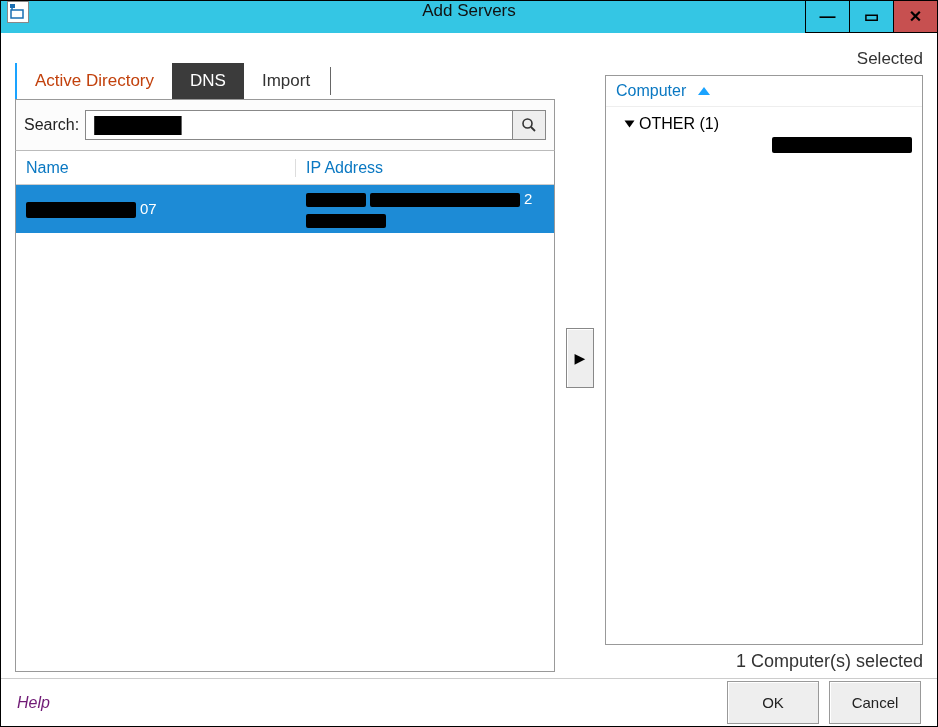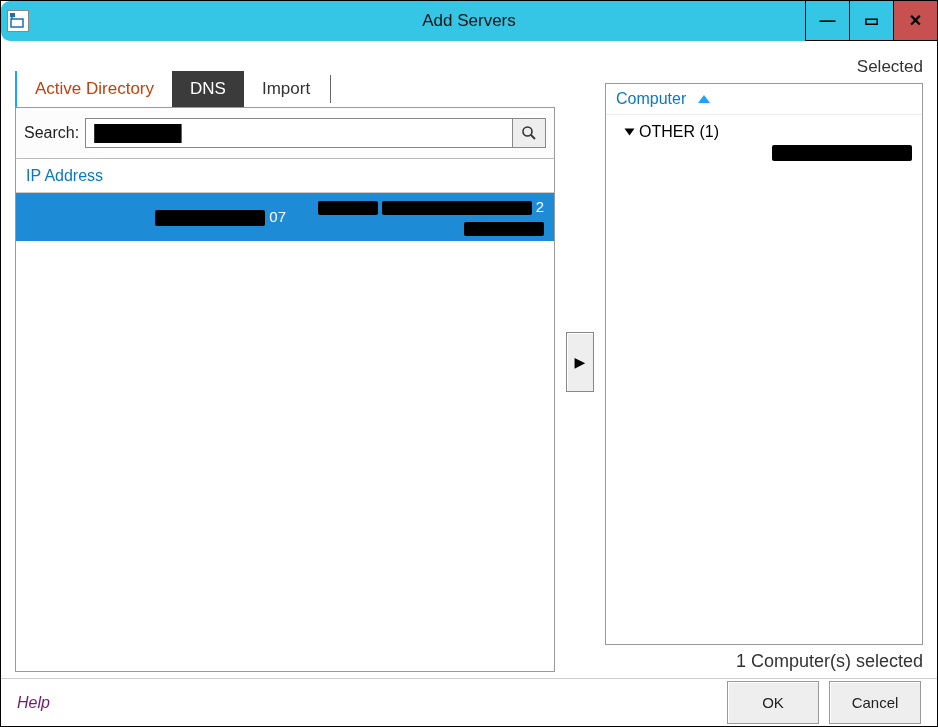--- a/index.html
+++ b/index.html
@@ -1,18 +1,18 @@
 <!DOCTYPE html>
 <html><head>
 <meta charset="utf-8">
 <style>
   * { box-sizing: border-box; font-family: "Segoe UI", Arial, sans-serif; }
   body { margin:0; padding:0; background:#fff; }
   .window { width:938px; height:727px; border:1px solid #000; margin:0 auto; background:#fff; display:flex; flex-direction:column;}
-  .titlebar { height:40px; background:#34c6e4; display:flex; align-items:center; position:relative;border-radius:9px; }
+  .titlebar { height:32px; background:#34c6e4; display:flex; align-items:flex-start; position:relative; }
   .titlebar-icon { width:22px; height:22px; margin-left:6px; background:#fff; border:1px solid #888; position:relative; }
   .titlebar-icon svg { position:absolute; top:1px; left:1px; }
   .titlebar-title { position:absolute; left:0; right:0; text-align:center; font-size:17px; color:#111; pointer-events:none; }
   .win-controls { margin-left:auto; display:flex; height:100%; }
   .win-btn { width:44px; height:100%; border-left:1px solid #000; border-bottom:1px solid #000; display:flex; align-items:center; justify-content:center; background:#34c6e4; }
   .win-btn.close { background:#c75050; }
   .win-btn span { font-size:16px; font-weight:bold; color:#000; }
   .content { flex:1; display:flex; flex-direction:column; padding:0; background:#fff; }
   .body-top { flex:1; display:flex; padding:10px 14px 6px 14px; gap:8px; }
   .left-pane { flex:0 0 540px; display:flex; flex-direction:column; }
@@ -27,21 +27,21 @@
   .search-input-wrap { flex:1; display:flex; }
   .search-input { flex:1; height:30px; border:1px solid #888; border-right:0; padding:2px 8px; font-size:16px; background:#fff; color:#000; }
   .redact-input { font-family: monospace; letter-spacing:-1px; font-weight:bold; }
   .search-btn { width:34px; height:30px; border:1px solid #888; background:#eee; display:flex; align-items:center; justify-content:center; cursor:pointer; }
   .grid { flex:1; border:1px solid #999; border-top:0; display:flex; flex-direction:column; background:#fff; }
   .grid-head { display:flex; height:34px; align-items:center; border-bottom:1px solid #ccc; }
   .gh-col { font-size:16px; color:#0a78c2; padding:0 10px; }
   .gh-name { flex:0 0 280px; border-right:1px solid #ddd; }
   .gh-ip { flex:1; }
   .grid-body { flex:1; overflow:hidden; }
-  .grid-row { display:flex; min-height:48px; align-items:center;text-align:right; }
+  .grid-row { display:flex; min-height:48px; align-items:center; }
   .grid-row.sel { background:#1d8bd6; color:#fff; }
   .gr-name { flex:0 0 280px; padding:4px 10px; font-size:15px; }
   .gr-ip { flex:1; padding:4px 10px; font-size:15px; }
   .redact { display:inline-block; height:14px; background:#000; border-radius:2px; }
   .redact-tall { height:16px; }
   .arrow-col { flex:0 0 34px; display:flex; align-items:center; justify-content:center; }
   .arrow-btn { width:28px; height:60px; border:1px solid #888; background:#eee; display:flex; align-items:center; justify-content:center; cursor:pointer; box-shadow: inset 1px 1px 0 #fff; }
   .arrow-btn span { color:#000; font-size:14px; }
   .right-pane { flex:1; display:flex; flex-direction:column;text-align:right; }
   .right-pane .sel-title { font-size:17px; color:#333; margin:6px 0 6px 2px; }
@@ -107,20 +107,21 @@
               <svg width="16" height="16" viewBox="0 0 16 16">
                 <circle cx="6.5" cy="6.5" r="4.5" fill="none" stroke="#333" stroke-width="1.6"></circle>
                 <line x1="10" y1="10" x2="14" y2="14" stroke="#333" stroke-width="1.8"></line>
               </svg>
             </div>
           </div>
         </div>
 
         <div class="grid">
           <div class="grid-head">
+            <div class="gh-col gh-name">Name</div>
             <div class="gh-col gh-ip">IP Address</div>
           </div>
           <div class="grid-body">
             <div class="grid-row sel">
               <div class="gr-name">
                 <span class="redact redact-tall" style="width:110px;vertical-align:middle;"></span><span style="margin-left:4px;">07</span>
               </div>
               <div class="gr-ip">
                 <div><span class="redact" style="width:60px;vertical-align:middle;"></span><span class="redact" style="width:150px;vertical-align:middle;margin-left:4px;"></span><span style="margin-left:4px;">2</span></div>
                 <div style="margin-top:4px;"><span class="redact" style="width:80px;vertical-align:middle;"></span></div>

